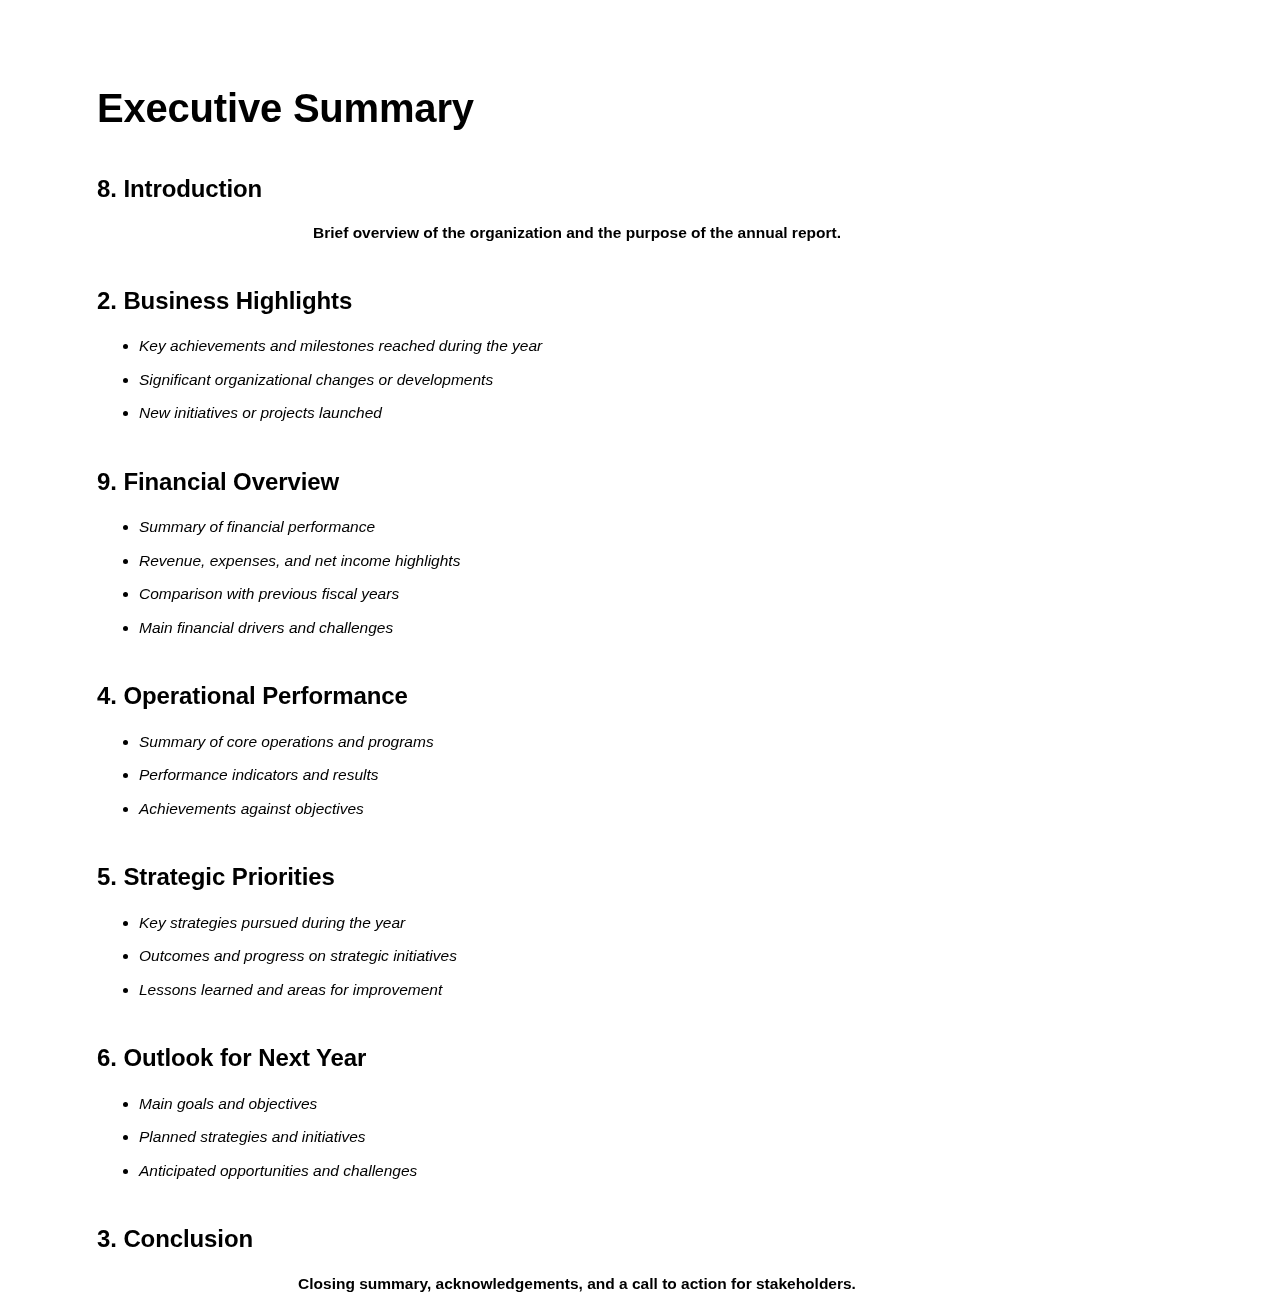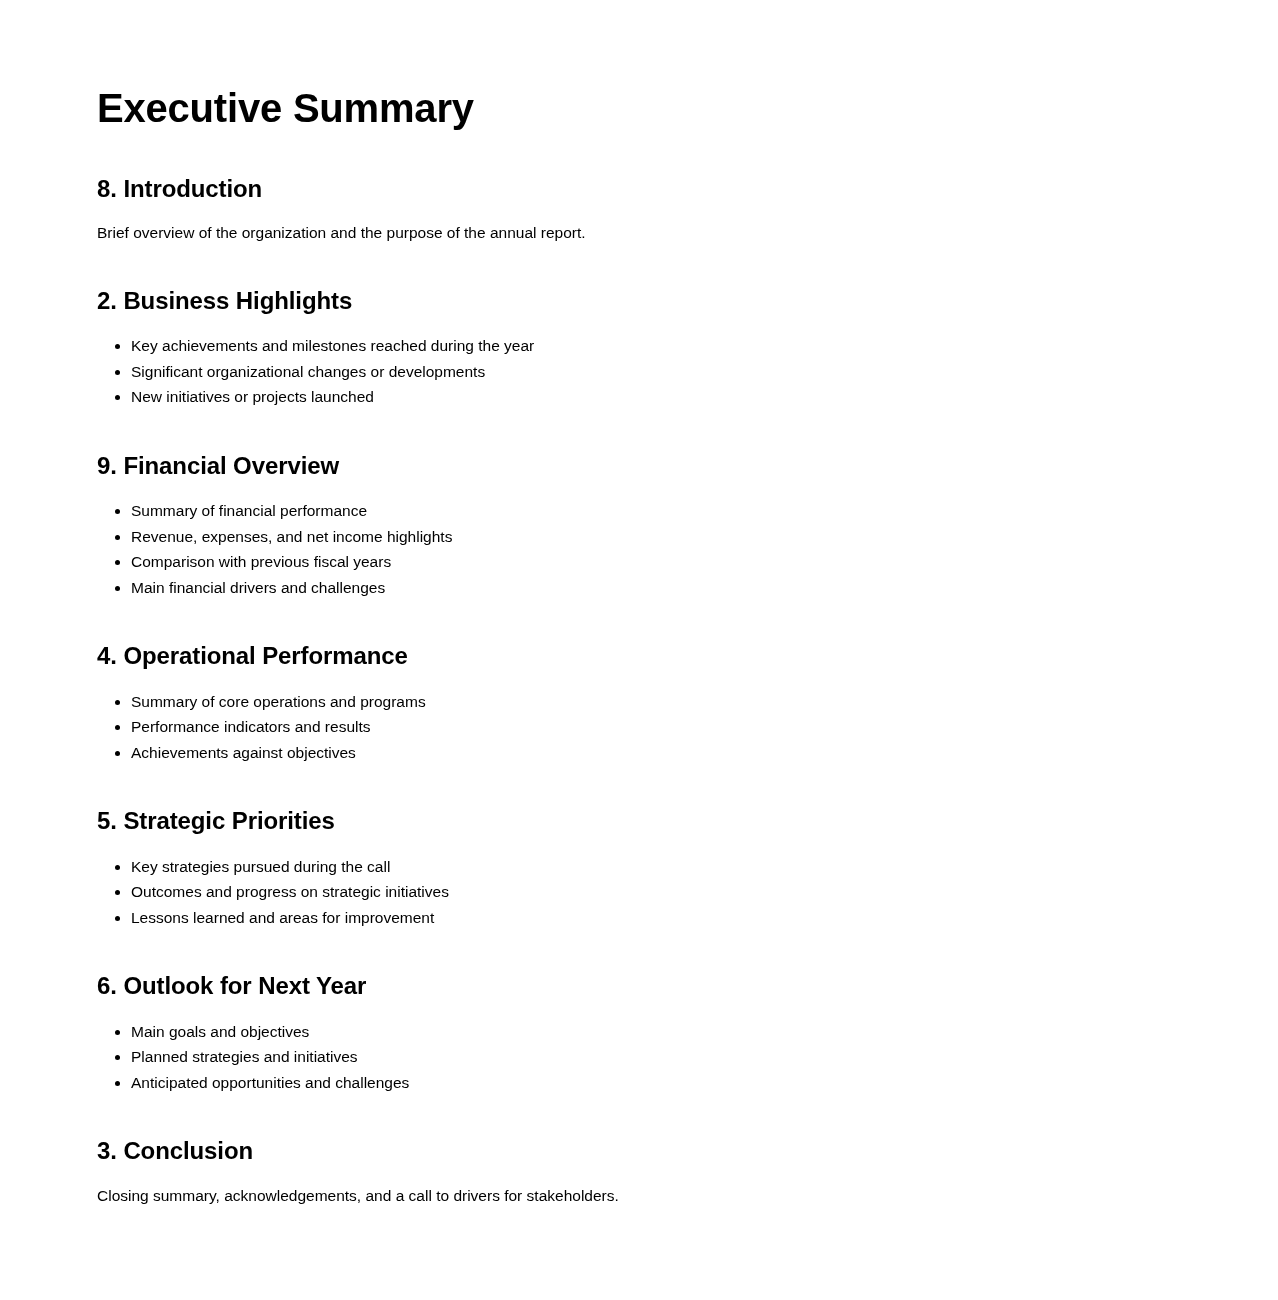--- a/index.html
+++ b/index.html
@@ -37,32 +37,34 @@
     margin: 42px 0 0 0;
     letter-spacing: -0.1px;
   }
   .first-section > .section-heading {
     margin-top: 44px;
   }
   .body-text {
     font-size: 15.5px;
     line-height: 1.45;
     margin: 19px 0 0 0;
-    font-weight: normal;
+    font-weight: bold;
+    text-align: center;
   }
   .bullet-list {
     list-style-type: disc;
     margin: 18px 0 0 0;
     padding-left: 34px;
   }
   .bullet-list li {
     font-size: 15.5px;
     line-height: 1.65;
-    margin: 0;
+    margin: 8px;
     padding: 0;
+    font-style: italic;
   }
   .bullet-list li::marker {
     font-size: 15.5px;
   }
 </style>
 </head>
 <body>
 
 <div class="page">
 
@@ -94,32 +96,32 @@
         <h2 class="section-heading">4. Operational Performance</h2>
         <ul class="bullet-list">
           <li>Summary of core operations and programs</li>
           <li>Performance indicators and results</li>
           <li>Achievements against objectives</li>
         </ul>
       </section>
       <section class="section">
         <h2 class="section-heading">5. Strategic Priorities</h2>
         <ul class="bullet-list">
-          <li>Key strategies pursued during the call</li>
+          <li>Key strategies pursued during the year</li>
           <li>Outcomes and progress on strategic initiatives</li>
           <li>Lessons learned and areas for improvement</li>
         </ul>
       </section>
       <section class="section">
         <h2 class="section-heading">6. Outlook for Next Year</h2>
         <ul class="bullet-list">
           <li>Main goals and objectives</li>
           <li>Planned strategies and initiatives</li>
           <li>Anticipated opportunities and challenges</li>
         </ul>
       </section>
       <section class="section">
         <h2 class="section-heading">3. Conclusion</h2>
-        <p class="body-text">Closing summary, acknowledgements, and a call to drivers for stakeholders.</p>
+        <p class="body-text">Closing summary, acknowledgements, and a call to action for stakeholders.</p>
       </section>
     </div>
 
 </div>
 
 </body></html>

